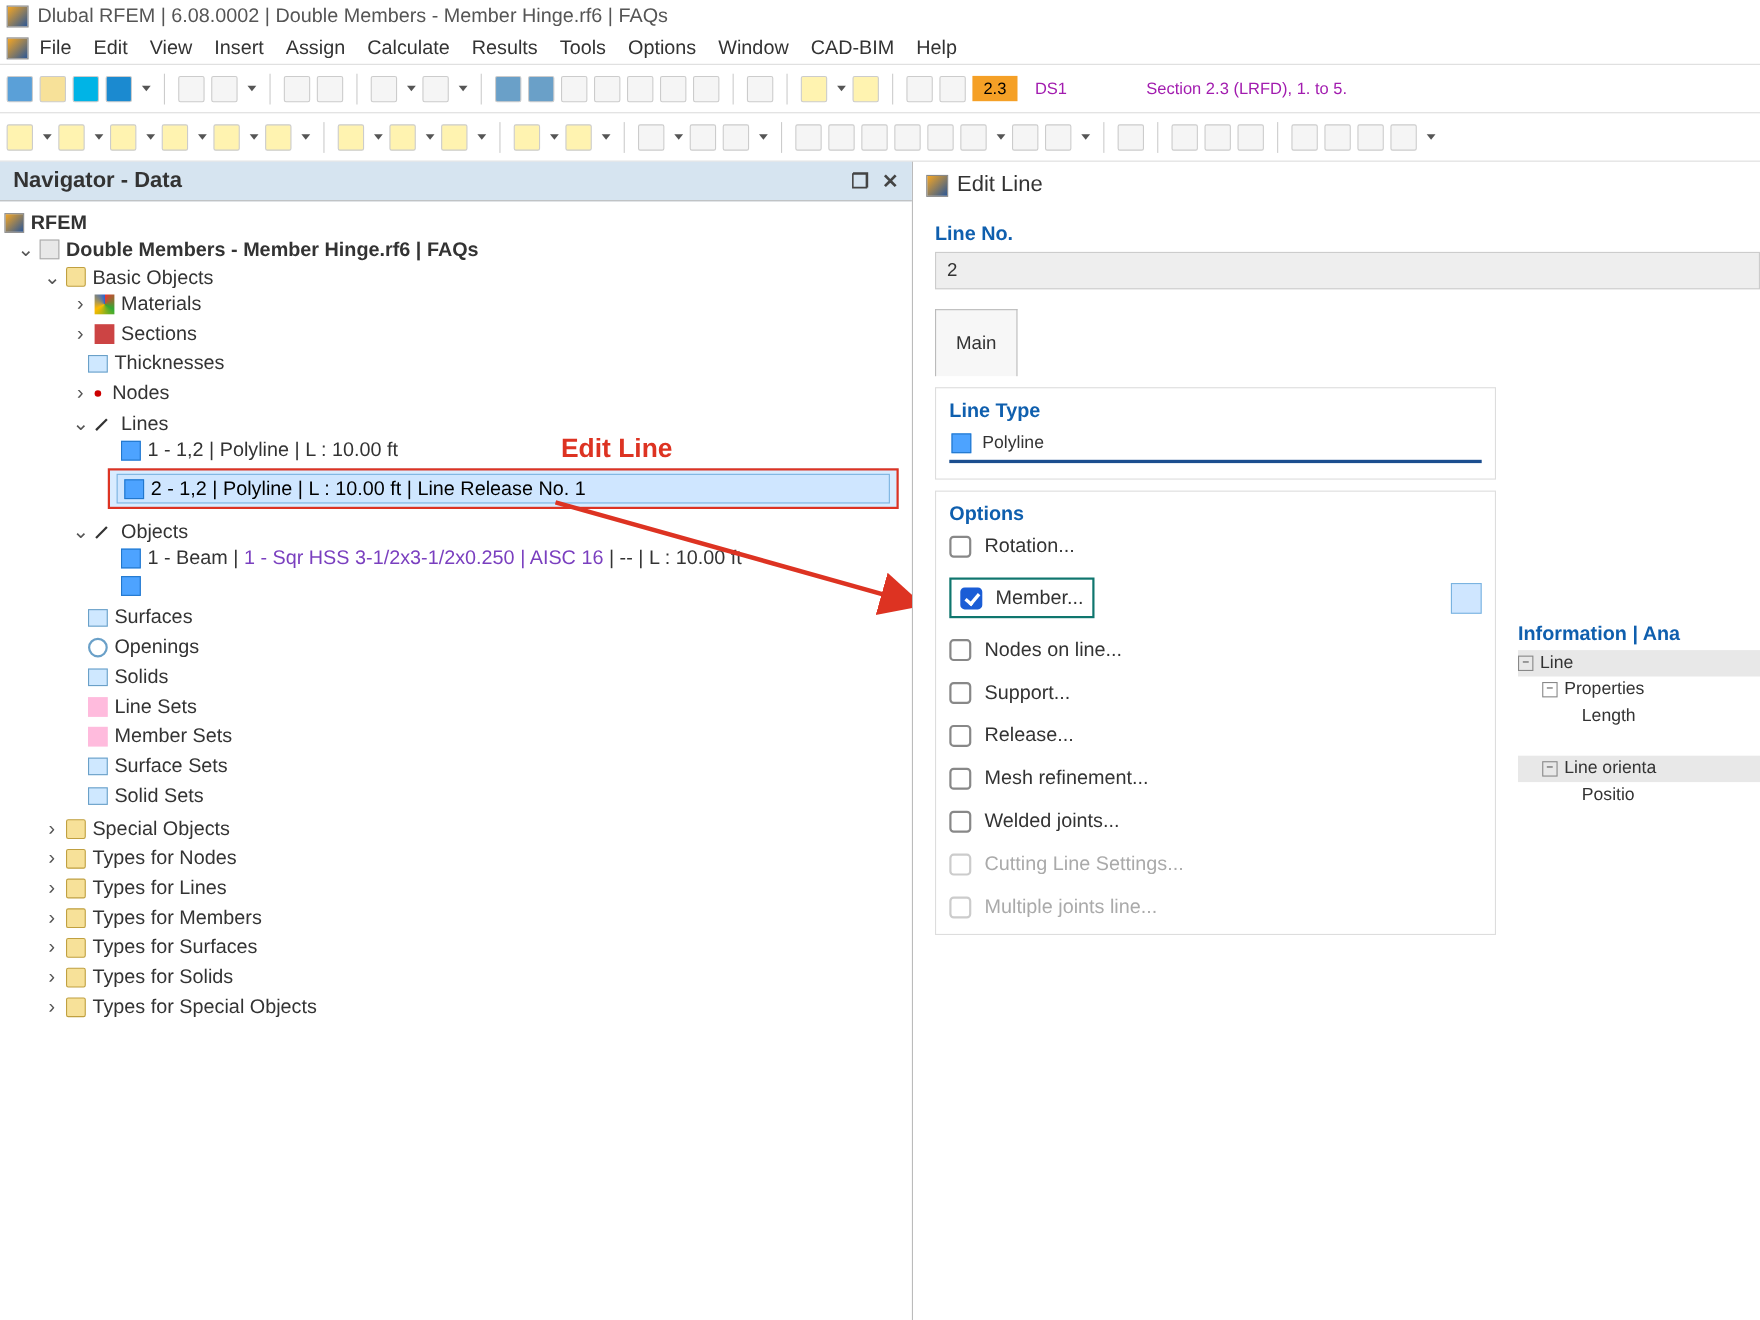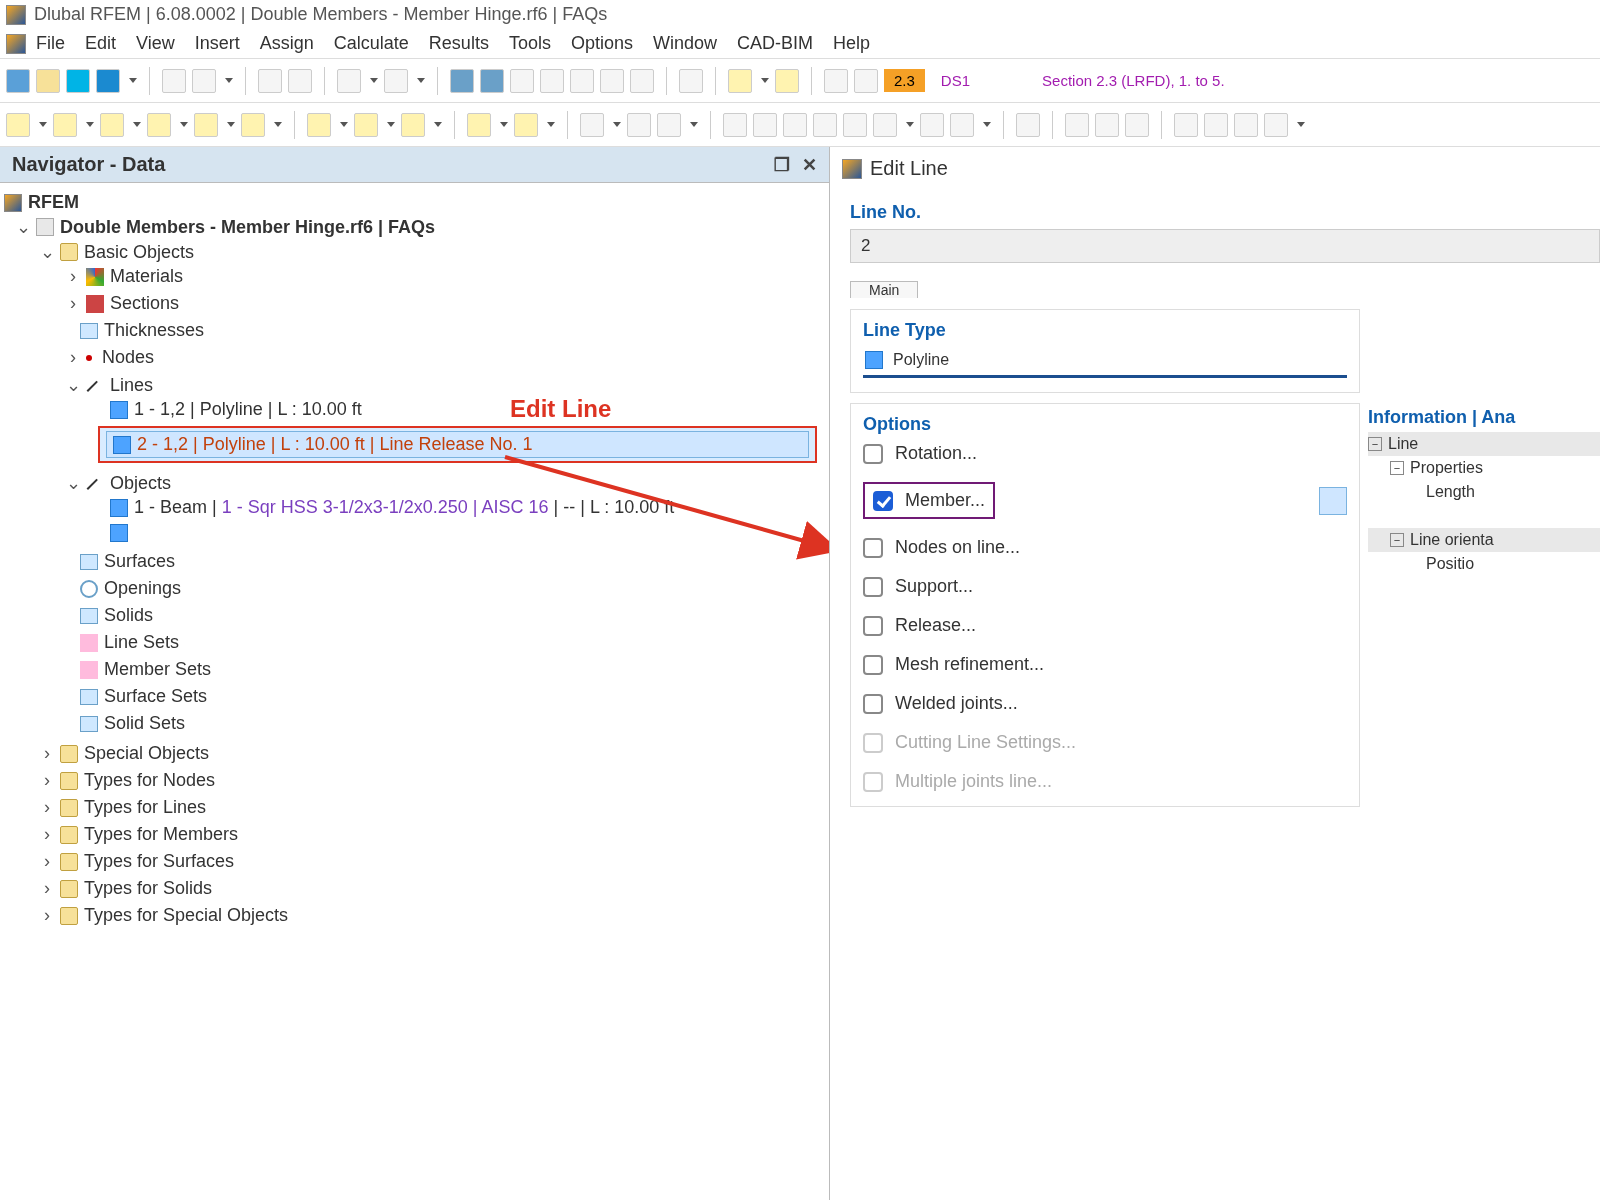--- a/index.html
+++ b/index.html
@@ -51,37 +51,37 @@
 
 .right-panel { flex: 1; display: flex; flex-direction: column; padding-left: 6px; }
 .panel-title { display: flex; align-items: center; gap: 8px; padding: 10px 6px; font-size: 20px; color: #333; }
 .panel-title .app-icon { width: 20px; height: 20px; background: linear-gradient(135deg,#f5a623,#2b5797); border: 1px solid #888; }
 
 .form-area { padding-left: 14px; }
 .section-heading { color: #0f5fae; font-weight: 600; font-size: 18px; margin: 12px 0 6px; }
 .line-no-input { width: 100%; background: #eee; border: 1px solid #ccc; padding: 6px 10px; font-size: 17px; color: #333; }
 
 .tab-bar { margin-top: 18px; }
-.tab { display: inline-block; border: 1px solid #bbb; border-bottom: none; padding: 0 18px; font-size: 14px; color: #333; background: #f7f7f7; }
-
-.two-col { display: flex; gap: 8px; margin-top: 0; }
+.tab { display: inline-block; border: 1px solid #bbb; border-bottom: none; padding: 20px 18px; font-size: 17px; color: #333; background: #f7f7f7; }
+
+.two-col { display: flex; gap: 20px; margin-top: 0; align-items: center; }
 .col-l { width: 510px; }
 .col-r { flex: 1; }
 
 .box { border: 1px solid #ddd; padding: 10px 12px 14px; margin-top: 10px; }
 .line-type-row { display: flex; align-items: center; gap: 10px; border-bottom: 3px solid #1b4e8f; padding: 4px 2px 6px; }
 
 .options-list { display: flex; flex-direction: column; gap: 18px; margin-top: 8px; }
 .chk-row { display: flex; align-items: center; gap: 12px; font-size: 18px; color: #333; }
 .chk { width: 20px; height: 20px; border: 2px solid #888; border-radius: 4px; position: relative; flex-shrink: 0; }
 .chk.checked { background: #1b5dd6; border-color: #1b5dd6; }
 .chk.checked::after { content: ""; position: absolute; left: 5px; top: 1px; width: 5px; height: 10px; border: solid #fff; border-width: 0 3px 3px 0; transform: rotate(40deg); }
 .chk.disabled { border-color: #ccc; }
 .chk-row.disabled { color: #aaa; }
-.member-highlight { border: 2px solid #701a75; padding: 6px 8px; display: inline-flex; align-items: center; gap: 12px; }
+.member-highlight { border: 2px solid #0f766e; padding: 6px 8px; display: inline-flex; align-items: center; gap: 12px; }
 .edit-ico { width: 28px; height: 28px; background: #f0e4c8; border: 1px solid #b09050; }
 
 .info-area { }
 .info-head { color: #0f5fae; font-weight: 600; font-size: 18px; margin: 12px 0 4px; }
 .info-grid { font-size: 16px; color: #333; }
 .info-grid .row { display: flex; align-items: center; gap: 6px; padding: 3px 0; }
 .minus-box { width: 14px; height: 14px; border: 1px solid #888; display: inline-flex; align-items: center; justify-content: center; font-size: 11px; line-height: 1; }
 .grayband { background: #e8e8e8; padding: 2px 4px; }
 
 svg.arrow { position: absolute; pointer-events: none; }
@@ -295,21 +295,21 @@
                             <div class="node">
                               <span class="indent" style="width:100px"></span>
                               <div class="ficon blue-sq"></div>
                               <span>1 - 1,2 | Polyline | L : 10.00 ft</span>
                             </div>
                           </li>
                         <li>
                           <div class="selected-line" style="margin-left:94px;">
                             <div class="selected-inner">
                               <div class="ficon blue-sq"></div>
-                              <span style="color:#c2410c">2 - 1,2 | Polyline | L : 10.00 ft | Line Release No. 1</span>
+                              <span style="color:#000000">2 - 1,2 | Polyline | L : 10.00 ft | Line Release No. 1</span>
                             </div>
                           </div>
                         </li>
                       </ul>
                     </li>
                     <li>
                       <div class="node">
                           <span class="indent" style="width:56px"></span>
                           <span class="exp">⌄</span>
                           <div class="line-icon"></div>

